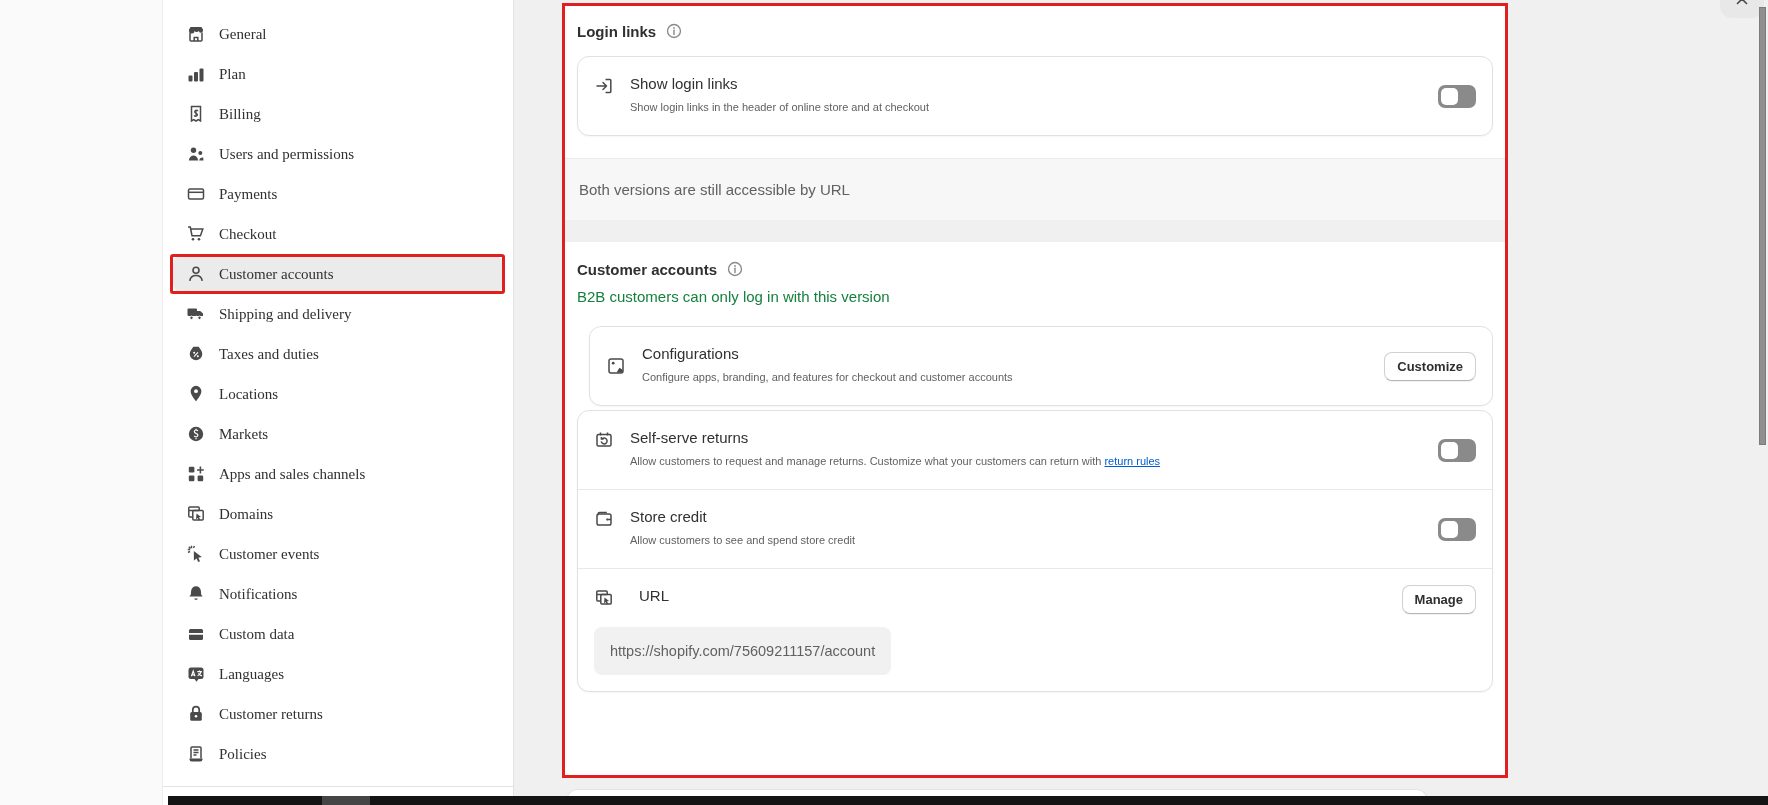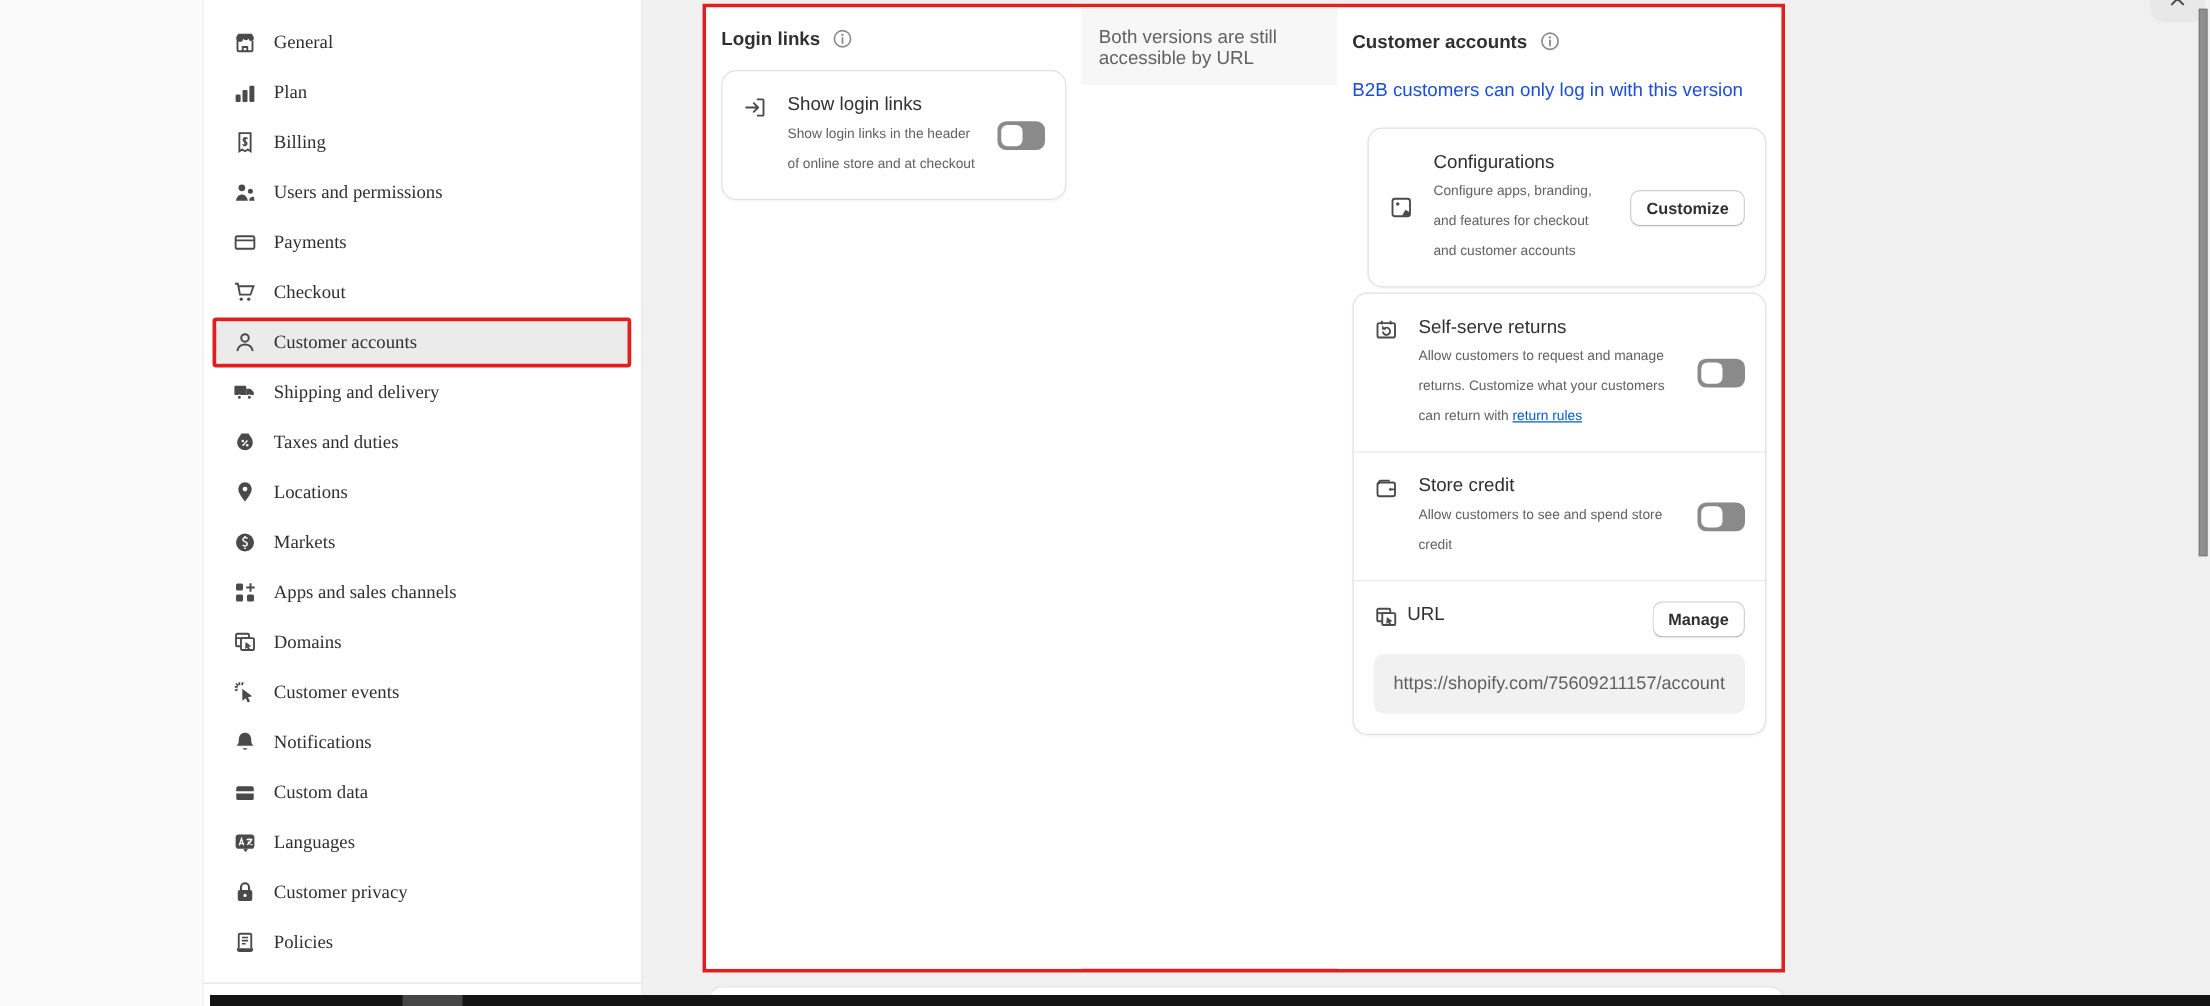--- a/index.html
+++ b/index.html
@@ -38,24 +38,24 @@
   }
   .nav-item .icon { width: 20px; height: 20px; color: #4a4a4a; flex: none; display: flex; }
   .nav-item .icon svg { width: 20px; height: 20px; }
   .nav-item.selected { background: #ebebeb; }
   .nav-item.annotated::after {
     content: ""; position: absolute; left: -3px; right: -2px; top: -2px; bottom: -2px;
     border: 3px solid var(--annotation, #e0201f); border-radius: 3px; pointer-events: none;
   }
   
   .content-box {
-    position: absolute; left: 562px; top: 3px; width: 866px; height: 775px;
+    position: absolute; left: 562px; top: 3px; width: 946px; height: 775px;
     border: 3px solid var(--annotation, #e0201f);
     background: #fff; box-sizing: border-box;
-    display: flex; flex-direction: row;
+    display: flex; flex-direction: column;
   }
   .section1 { padding: 16px 12px 22px; background: #fff; }
   .sec-header { display: flex; align-items: center; gap: 9px; }
   .sec-title { font-size: 15px; font-weight: 700; color: #303030; margin: 0; }
   .info-icon { width: 18px; height: 18px; display: flex; cursor: pointer; }
   .info-icon svg { width: 18px; height: 18px; }
   .card {
     border: 1px solid #e1e1e1; border-radius: 12px; background: #fff;
     box-shadow: 0 1px 2px rgba(0,0,0,.04);
   }
@@ -76,34 +76,34 @@
     width: 17px; height: 17px; border-radius: 5px; background: #fff;
   }
   .banner {
     background: #f7f7f7; border-top: 1px solid #ebebeb;
     height: 61px; padding: 0 14px;
     display: flex; align-items: center;
     font-size: 15px; color: #616161;
   }
   .pagegap { height: 22px; background: #f0f0f0; }
   .section2 { padding: 18px 12px 16px; background: #fff; flex: 1; }
-  .sub { margin-top: 20px; font-size: 15px; color: #1d4ed8; line-height: 22px; }
+  .sub { margin-top: 8px; font-size: 15px; color: #15803d; line-height: 22px; }
   .cardA { margin-top: 18px; align-items: center; margin-left: 12px; }
   .cardA .feature-icon { margin-top: 0; }
   .btn {
     background: #fff; border: 1px solid #d0d0d0; border-bottom-color: #b5b5b5;
     border-radius: 8px; padding: 6px 12px;
     font-family: inherit; font-size: 13px; font-weight: 700; color: #302f2f;
     box-shadow: 0 1px 0 rgba(0,0,0,.05);
     cursor: pointer; flex: none; align-self: center; white-space: nowrap;
   }
   .cardB { margin-top: 4px; }
   .cardB .feature-row.bordered { border-top: 1px solid #e9e9e9; justify-content: center; }
   .url-row { flex-direction: column; gap: 0; }
-  .url-top { display: flex; align-items: flex-start; gap: 7px; width: 100%; }
+  .url-top { display: flex; align-items: flex-start; gap: 25px; width: 100%; }
   .url-box {
     margin-top: 13px; background: #f1f1f1; border-radius: 8px;
     padding: 14px 16px; font-size: 14.5px; color: #616161; line-height: 20px;
     cursor: text;
   }
   
   .close-chip {
     position: absolute; top: -20px; right: 4px; width: 44px; height: 38px;
     background: #e8e8e8; border-radius: 12px;
     display: flex; align-items: center; justify-content: center; cursor: pointer;
@@ -300,21 +300,21 @@
         <span>Languages</span>
       </div>
       <div class="nav-item">
         <span class="icon">
           <svg viewBox="0 0 20 20">
             <rect x="4.2" y="8" width="11.6" height="8.8" rx="1.6" fill="currentColor"></rect>
             <path d="M6.8 8V5.8a3.2 3.2 0 0 1 6.4 0V8" fill="none" stroke="currentColor" stroke-width="1.7"></path>
             <circle cx="10" cy="12.3" r="1.3" fill="#fff"></circle>
           </svg>
         </span>
-        <span>Customer privacy</span>
+        <span>Customer returns</span>
       </div>
       <div class="nav-item">
         <span class="icon">
           <svg viewBox="0 0 20 20">
             <path d="M5 14.5V4a1 1 0 0 1 1-1h8a1 1 0 0 1 1 1v10.5" fill="none" stroke="currentColor" stroke-width="1.5"></path>
             <path d="M7.5 6h5M7.5 8.5h5M7.5 11h3" stroke="currentColor" stroke-width="1.3"></path>
             <path d="M3.5 14.5h13v.8a2.2 2.2 0 0 1-2.2 2.2H5.7a2.2 2.2 0 0 1-2.2-2.2z" fill="currentColor"></path>
           </svg>
         </span>
         <span>Policies</span>

